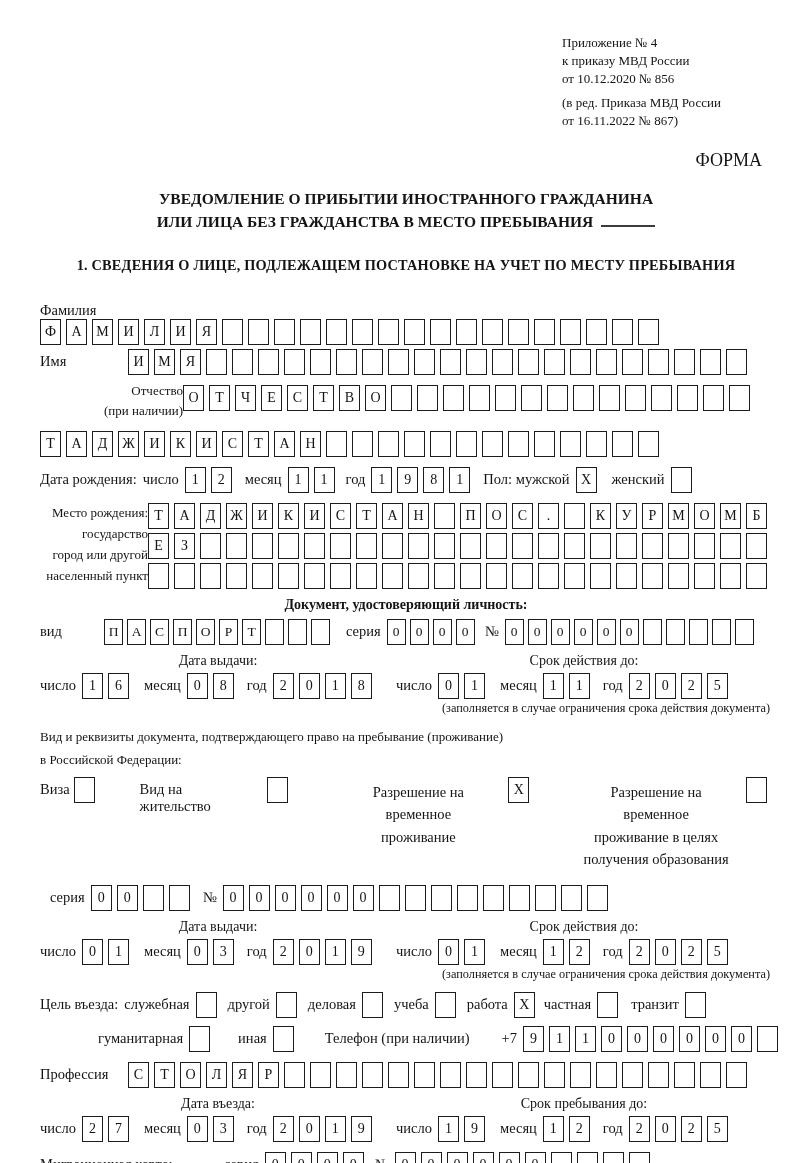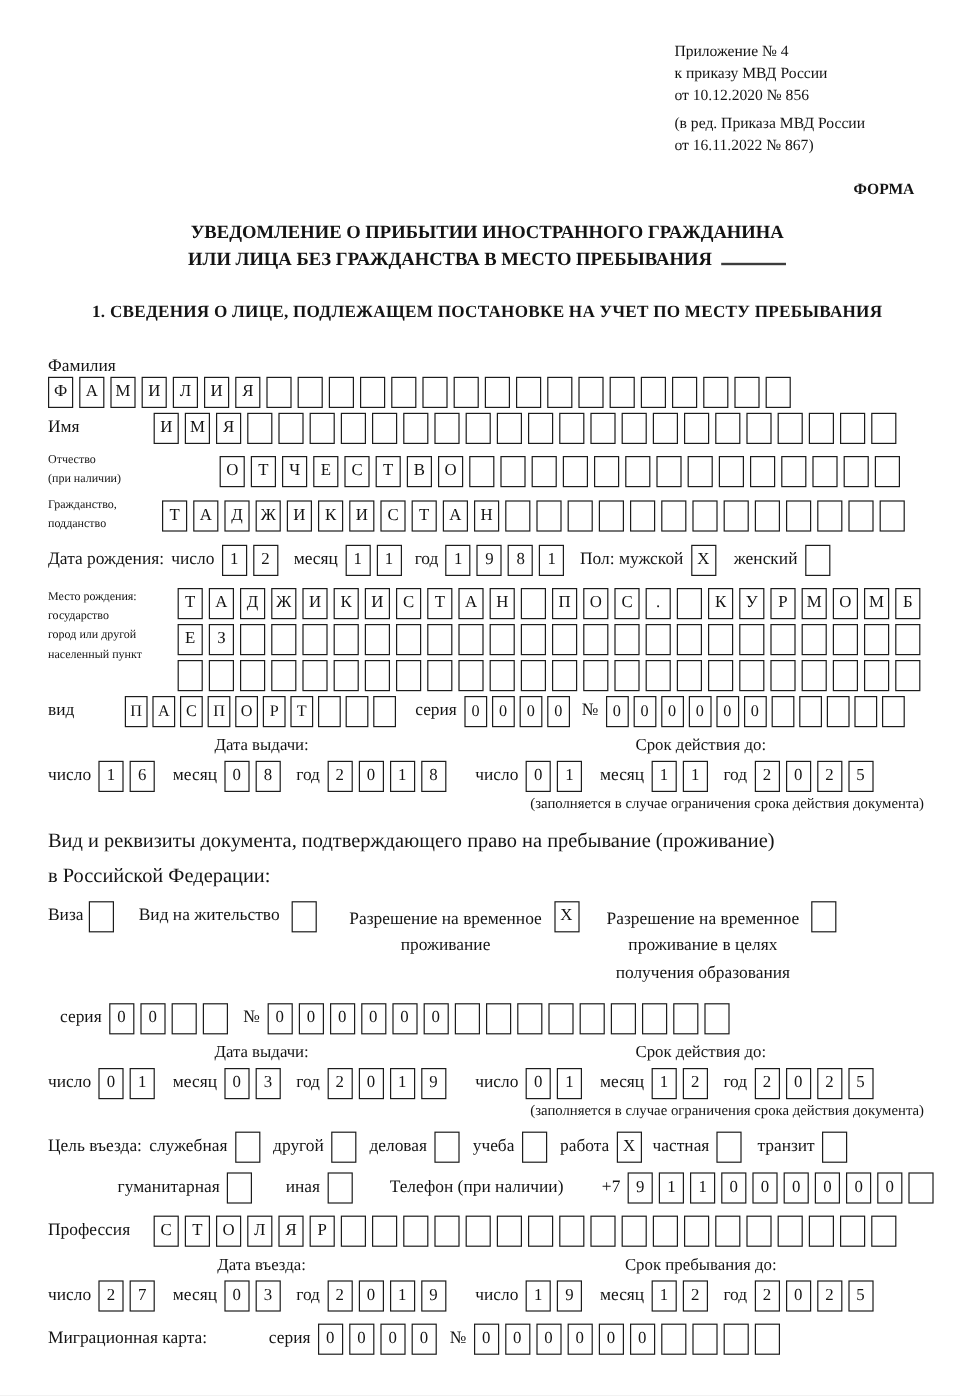--- a/index.html
+++ b/index.html
@@ -4,52 +4,52 @@
 <style>
   html,body{margin:0;padding:0;background:#e8e8e8;}
   .page{
     width:800px;height:1163px;margin:0 auto;background:#ffffff;
     font-family:"Liberation Serif","DejaVu Serif",serif;color:#141414;
     box-sizing:border-box;padding:34px 28px 0 40px;overflow:hidden;position:relative;
   }
   
   .appendix{margin-left:auto;width:210px;font-size:13px;line-height:1.38;}
   .appendix .gap{height:6px;}
-  .forma{text-align:right;font-weight:bold;font-size:13px;margin:20px 10px 16px 0;}
+  .forma{text-align:right;font-weight:normal;font-size:18px;margin:20px 10px 16px 0;}
   .title{text-align:center;font-weight:bold;font-size:15.5px;line-height:1.5;}
   .title-underline{display:inline-block;width:54px;height:13px;border-bottom:2.2px solid #3c3c3c;margin-left:8px;}
   .section-title{font-weight:bold;font-size:14.3px;text-align:center;margin:24px 0 24px 0;letter-spacing:.2px;}
   
   .frow{display:flex;align-items:flex-start;margin-bottom:6px;}
   .lbl{font-size:14.5px;padding-top:4px;flex:0 0 auto;}
-  .lbl2{font-size:10px;line-height:1.55;flex:0 0 auto;}
+  .lbl2{font-size:13px;line-height:1.55;flex:0 0 auto;text-align:right;}
   .cells{display:flex;flex:0 0 auto;}
   .cell{
     box-sizing:border-box;flex:0 0 auto;width:21px;height:26px;border:1.8px solid #1c1c1c;
     margin-right:5px;text-align:center;line-height:23px;font-size:14px;background:#fff;
   }
   .compact .cell{width:19px;margin-right:4px;font-size:13.5px;}
   .w88{width:88px;} .w143{width:143px;} .w95{width:95px;} .w108{width:108px;}
   .stack .crow{margin-bottom:4px;}
   .inline-lbl{font-size:14.5px;margin:4px 6px 0 0;flex:0 0 auto;}
   .mt{margin-top:4px;}
   
   .dg-row{display:flex;margin-top:8px;}
   .dg-left{width:356px;flex:0 0 auto;}
   .dg-right{flex:1;}
   .dg-head{text-align:center;font-size:14px;margin-bottom:4px;}
   .dg-line{display:flex;align-items:flex-start;}
   .dg-line .inline-lbl{margin-top:4px;}
   .note{font-size:12.3px;text-align:right;margin:2px 2px 10px 0;}
   
-  .cbrow{display:flex;align-items:flex-start;margin:6px 0 14px 0;}
+  .cbrow{display:flex;align-items:flex-start;margin:6px 0 14px 0;gap:24px;}
   .cbitem{display:flex;align-items:flex-start;}
   .cb-label{font-size:14.5px;padding-top:4px;}
   .cb-label.center{text-align:center;line-height:1.55;}
-  .intro{font-size:17px;line-height:1.7;margin-top:6px;}
+  .intro{font-size:13px;line-height:1.7;margin-top:6px;}
   .puref{display:flex;align-items:flex-start;flex-wrap:nowrap;}
 </style>
 </head>
 <body>
 
 <div class="page">
 
   <div class="appendix">
     <div>Приложение № 4</div>
     <div>к приказу МВД России</div>
@@ -155,24 +155,20 @@
         <span class="cell"></span>
         <span class="cell"></span>
         <span class="cell"></span>
         <span class="cell"></span>
         <span class="cell"></span>
         <span class="cell"></span>
       </div>
   </div>
 
   <div class="frow">
-    <div class="lbl2 w95">
-      <div>Гражданство,</div>
-      <div>подданство</div>
-    </div>
     <div class="cells mt">
         <span class="cell">Т</span>
         <span class="cell">А</span>
         <span class="cell">Д</span>
         <span class="cell">Ж</span>
         <span class="cell">И</span>
         <span class="cell">К</span>
         <span class="cell">И</span>
         <span class="cell">С</span>
         <span class="cell">Т</span>
@@ -305,20 +301,21 @@
           <span class="cell"></span>
           <span class="cell"></span>
           <span class="cell"></span>
           <span class="cell"></span>
           <span class="cell"></span>
           <span class="cell"></span>
         </div>
     </div>
   </div>
 
+  <div style="text-align:center;font-weight:bold;font-size:14px;margin:4px 0 6px 0;">Документ, удостоверяющий личность:</div>
 
   <div class="puref">
     <span class="inline-lbl" style="width:58px;">вид</span>
     <span class="cells compact">
         <span class="cell">П</span>
         <span class="cell">А</span>
         <span class="cell">С</span>
         <span class="cell">П</span>
         <span class="cell">О</span>
         <span class="cell">Р</span>

